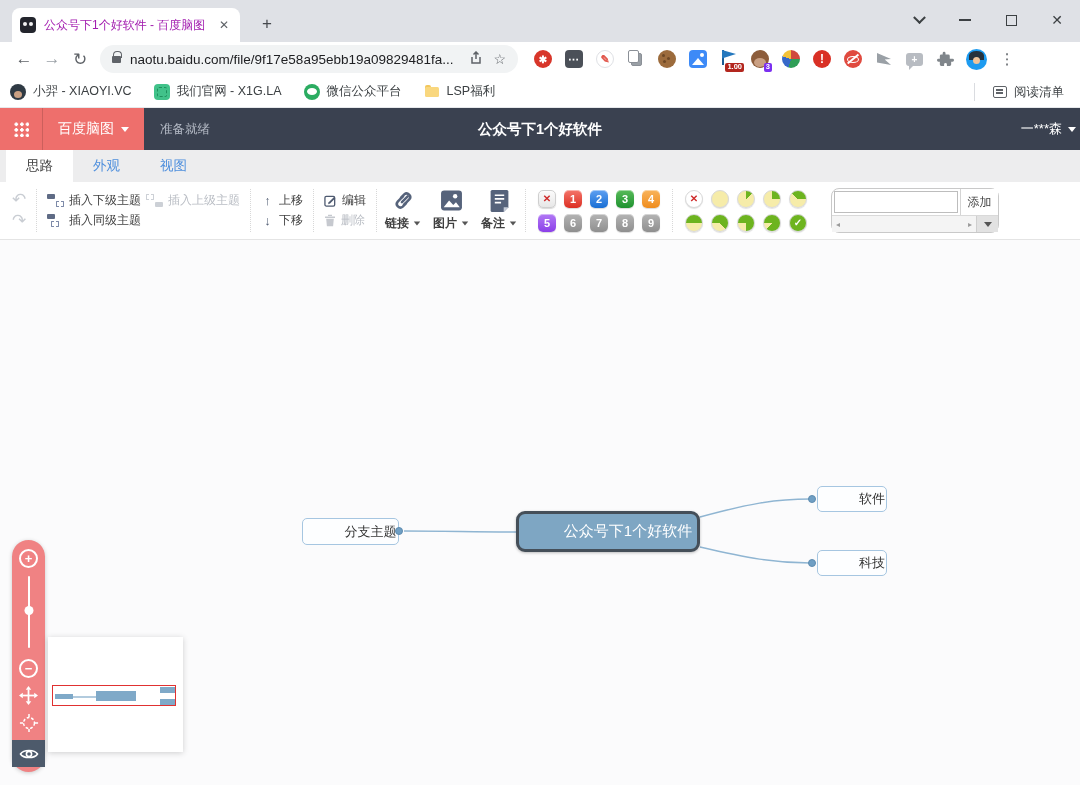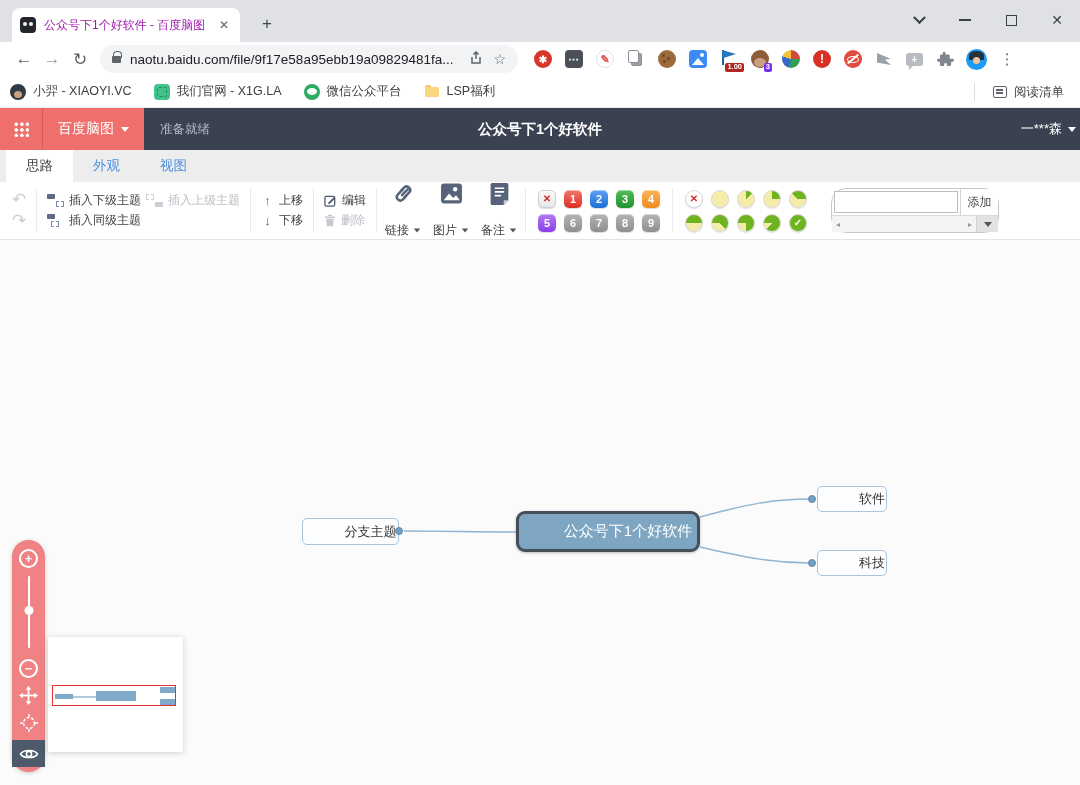--- a/index.html
+++ b/index.html
@@ -107,21 +107,21 @@
   .tbtn.disabled { color:#b9bdc4; }
   .ni { position:relative; width:17px; height:13px; display:inline-block; flex:0 0 17px; }
   .ni i { position:absolute; display:block; }
   .ni .solid { width:8px; height:5px; background:#5f6b85; border-radius:1px; }
   .ni .dash  { width:8px; height:6px; border:1px dashed #7d8aa8; border-radius:1px; }
   .ni.dis .solid { background:#ccd0d6; } .ni.dis .dash { border-color:#ccd0d6; }
   .ni-child .solid { left:0; top:0; } .ni-child .dash { right:0; bottom:0; }
   .ni-parent .solid { right:0; bottom:0; } .ni-parent .dash { left:0; top:0; }
   .ni-sibling .solid { left:0; top:0; } .ni-sibling .dash { left:4px; bottom:0; }
   .arrow-g { color:#4e5a70; font-weight:bold; font-size:13px; width:13px; text-align:center; }
-  .bigbtn { display:flex; flex-direction:column; align-items:center; justify-content:space-between; gap:3px; width:48px; }
+  .bigbtn { display:flex; flex-direction:column; align-items:center; justify-content:center; gap:3px; width:48px;font-weight:bold; }
   .biglabel { display:flex; align-items:center; gap:4px; font-size:12px; color:#3f3f3f; }
   .biglabel .caret { border-top-color:#555; transform:scale(.8); }
   .pgrid { display:grid; grid-template-columns:repeat(5,18px); grid-auto-rows:18px; gap:6px 8px; align-content:center; padding:0 10px; }
   .bdg { border-radius:5px; color:#fff; font-size:11px; font-weight:bold; display:flex; align-items:center; justify-content:center; box-shadow:inset 0 1px 0 rgba(255,255,255,.45), 0 1px 1px rgba(0,0,0,.15); }
   .b-none { background:linear-gradient(180deg,#fbfbfb,#e7e7e7); border:1px solid #cfcfcf; color:#cf2b2b; font-size:10px; }
   .b-red    { background:linear-gradient(180deg,#f4766b,#dc2f23); }
   .b-blue   { background:linear-gradient(180deg,#5ea0f2,#1a6fd4); }
   .b-green  { background:linear-gradient(180deg,#58bb59,#1f9230); }
   .b-orange { background:linear-gradient(180deg,#f9b45c,#ef8c1d); }
   .b-purple { background:linear-gradient(180deg,#b27af5,#8b3fe8); }
@@ -130,21 +130,21 @@
   .p-none { background:#fff; color:#cf2b2b; }
   .p0 { background:#f6eca9; }
   .p1 { background:conic-gradient(#6db41f 0 12.5%, #f6eca9 0); }
   .p2 { background:conic-gradient(#6db41f 0 25%, #f6eca9 0); }
   .p3 { background:conic-gradient(from 315deg, #6db41f 0 37.5%, #f6eca9 0); }
   .p4 { background:conic-gradient(from 270deg, #6db41f 0 50%, #f6eca9 0); }
   .p5 { background:conic-gradient(from 270deg, #6db41f 0 62.5%, #f6eca9 0); }
   .p6 { background:conic-gradient(from 270deg, #6db41f 0 75%, #f6eca9 0); }
   .p7 { background:conic-gradient(from 270deg, #6db41f 0 87.5%, #f6eca9 0); }
   .p8 { background:#6db41f; }
-  .tagbox { width:168px; align-self:center; border:1px solid #c9c9c9; border-radius:15px; margin-left:14px; background:#fff; }
+  .tagbox { width:168px; align-self:center; border:1px solid #c9c9c9; border-radius:8px; margin-left:14px; background:#fff; }
   .tag-row1 { display:flex; height:26px; }
   .tag-input { flex:1; margin:2px; border:1px solid #bdbdbd; font-size:12px; padding:0 5px; min-width:0; font-family:"Liberation Sans",sans-serif; }
   .tag-add { width:38px; border:none; background:#fff; border-left:1px solid #d4d4d4; font-size:12px; color:#444; font-family:"Liberation Sans",sans-serif; }
   .tag-row2 { display:flex; height:17px; border-top:1px solid #d9d9d9; }
   .hscroll { flex:1; background:#f4f4f4; display:flex; align-items:center; justify-content:space-between; padding:0 4px; color:#9a9a9a; font-size:8px; }
   .tag-dd { width:22px; background:#e2e2e2; border-left:1px solid #cfcfcf; display:flex; align-items:center; justify-content:center; color:#555; }
 
   
   .canvas { position:relative; height:545px; background:#fbfbfc; overflow:hidden; }
   .canvas svg.wires { position:absolute; left:0; top:0; }

